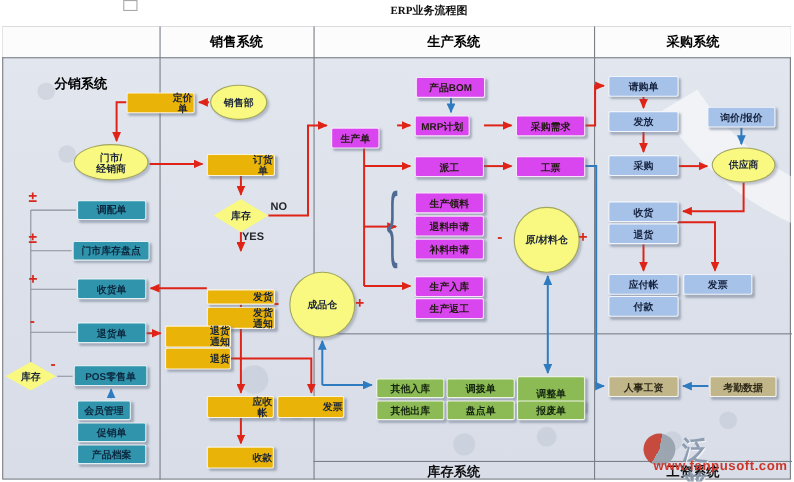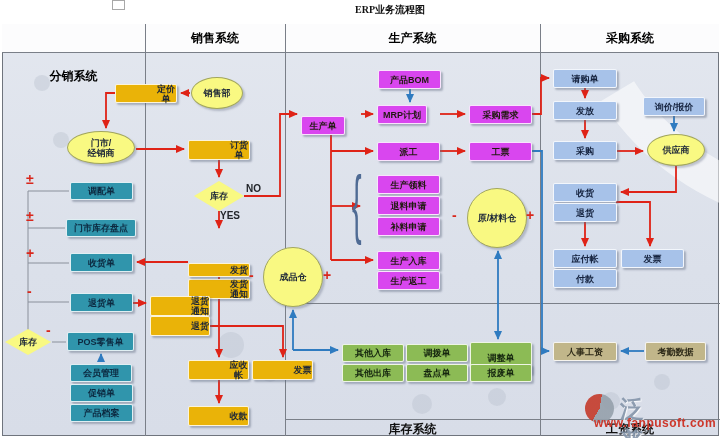--- a/index.html
+++ b/index.html
@@ -155,21 +155,21 @@
       <div class="node s-box c-salmon" style="left: 150px; top: 316px; width: 60px; height: 20px;">退货</div>
       <div class="node s-box c-salmon" style="left: 188px; top: 360px; width: 61px; height: 20px;">应收帐</div>
       <div class="node s-box c-salmon" style="left: 252px; top: 360px; width: 61px; height: 20px;">发票</div>
       <div class="node s-box c-salmon" style="left: 188px; top: 406px; width: 61px; height: 20px;">收款</div>
       <div class="node s-circle c-yellow" style="left: 263px; top: 247px; width: 60px; height: 60px;">成品仓</div>
       <div class="node s-box c-teal" style="left: 70px; top: 182px; width: 63px; height: 18px;">调配单</div>
       <div class="node s-box c-teal" style="left: 66px; top: 219px; width: 70px; height: 18px;">门市库存盘点</div>
       <div class="node s-box c-teal" style="left: 70px; top: 253px; width: 63px; height: 19px;">收货单</div>
       <div class="node s-box c-teal" style="left: 70px; top: 293px; width: 63px; height: 19px;">退货单</div>
       <div class="node s-box c-teal" style="left: 67px; top: 332px; width: 67px; height: 19px;">POS零售单</div>
-      <div class="node s-box c-teal" style="left: 70px; top: 364px; width: 62px; height: 18px;">会员管理</div>
+      <div class="node s-box c-teal" style="left: 70px; top: 364px; width: 49px; height: 18px;">会员管理</div>
       <div class="node s-box c-teal" style="left: 70px; top: 384px; width: 63px; height: 18px;">促销单</div>
       <div class="node s-box c-teal" style="left: 70px; top: 404px; width: 63px; height: 18px;">产品档案</div>
       <div class="node s-diamond c-yellow" style="left: 5px; top: 329px; width: 46px; height: 26px;">库存</div>
       <div class="node s-box c-orange" style="left: 301px; top: 116px; width: 44px; height: 19px;">生产单</div>
       <div class="node s-box c-orange" style="left: 378px; top: 70px; width: 63px; height: 19px;">产品BOM</div>
       <div class="node s-box c-orange" style="left: 377px; top: 105px; width: 50px; height: 19px;">MRP计划</div>
       <div class="node s-box c-orange" style="left: 469px; top: 105px; width: 63px; height: 19px;">采购需求</div>
       <div class="node s-box c-orange" style="left: 377px; top: 142px; width: 63px; height: 19px;">派工</div>
       <div class="node s-box c-orange" style="left: 469px; top: 142px; width: 63px; height: 19px;">工票</div>
       <div class="node s-box c-orange" style="left: 377px; top: 175px; width: 63px; height: 19px;">生产领料</div>

